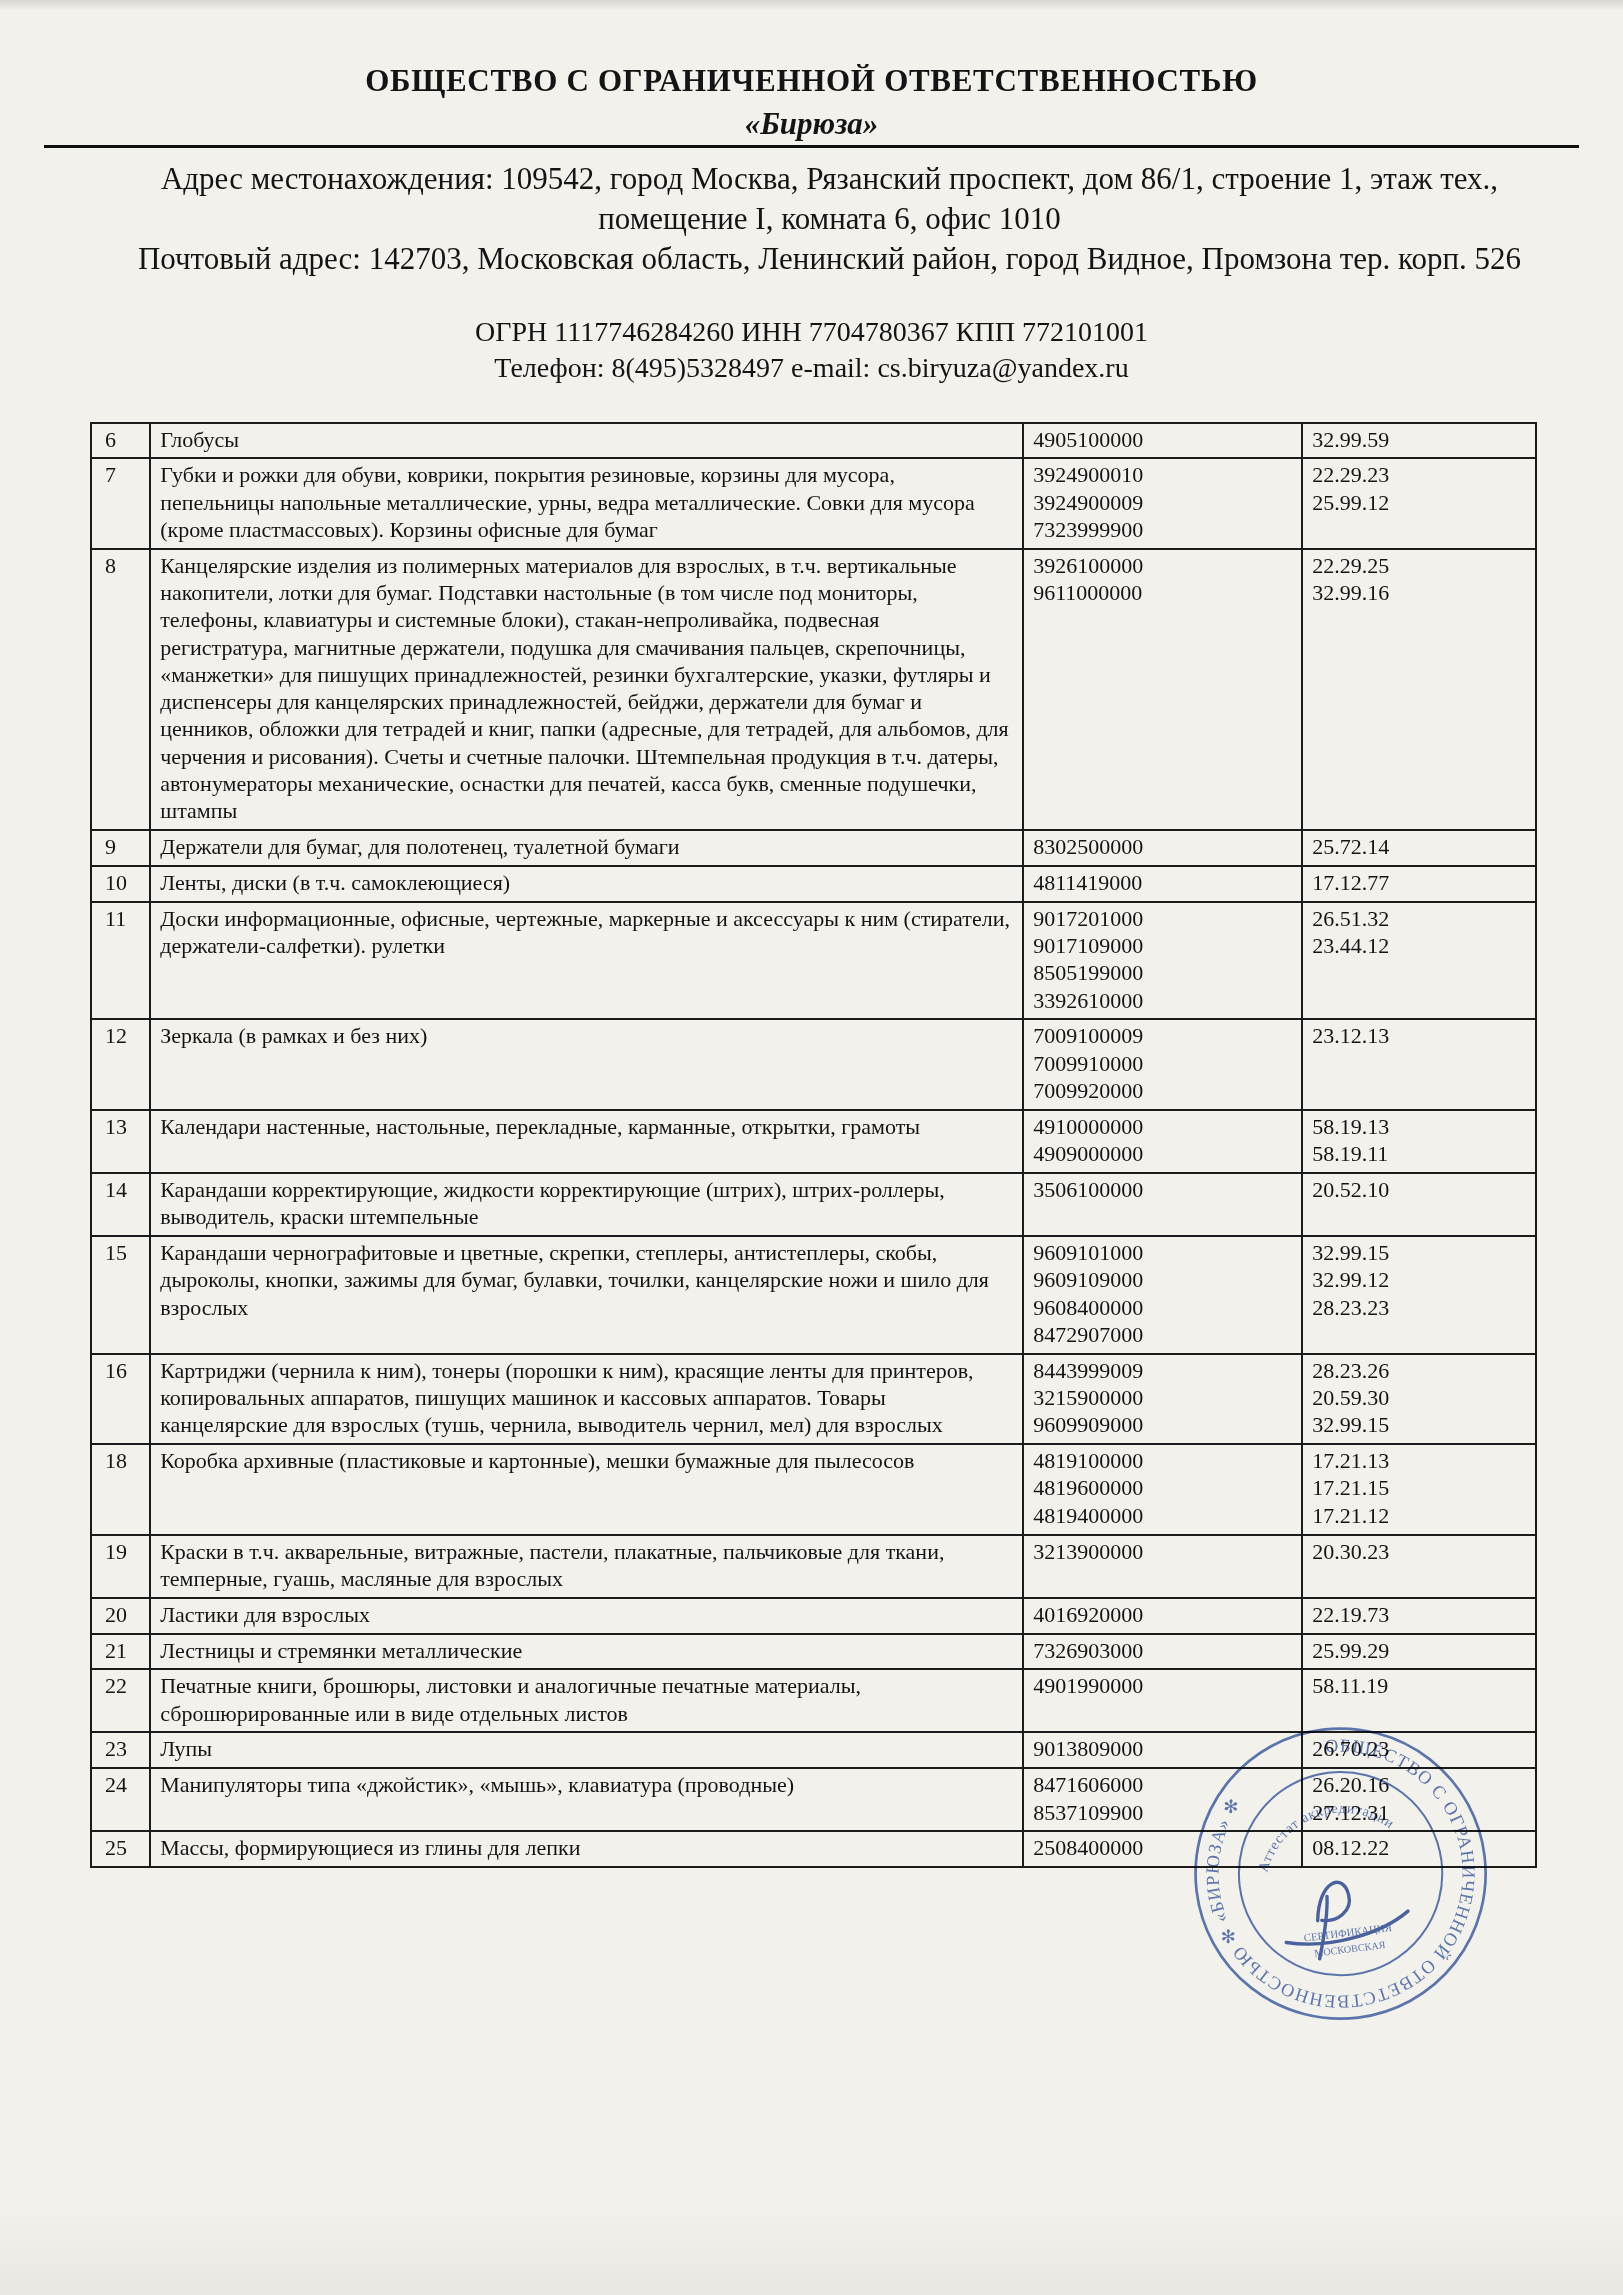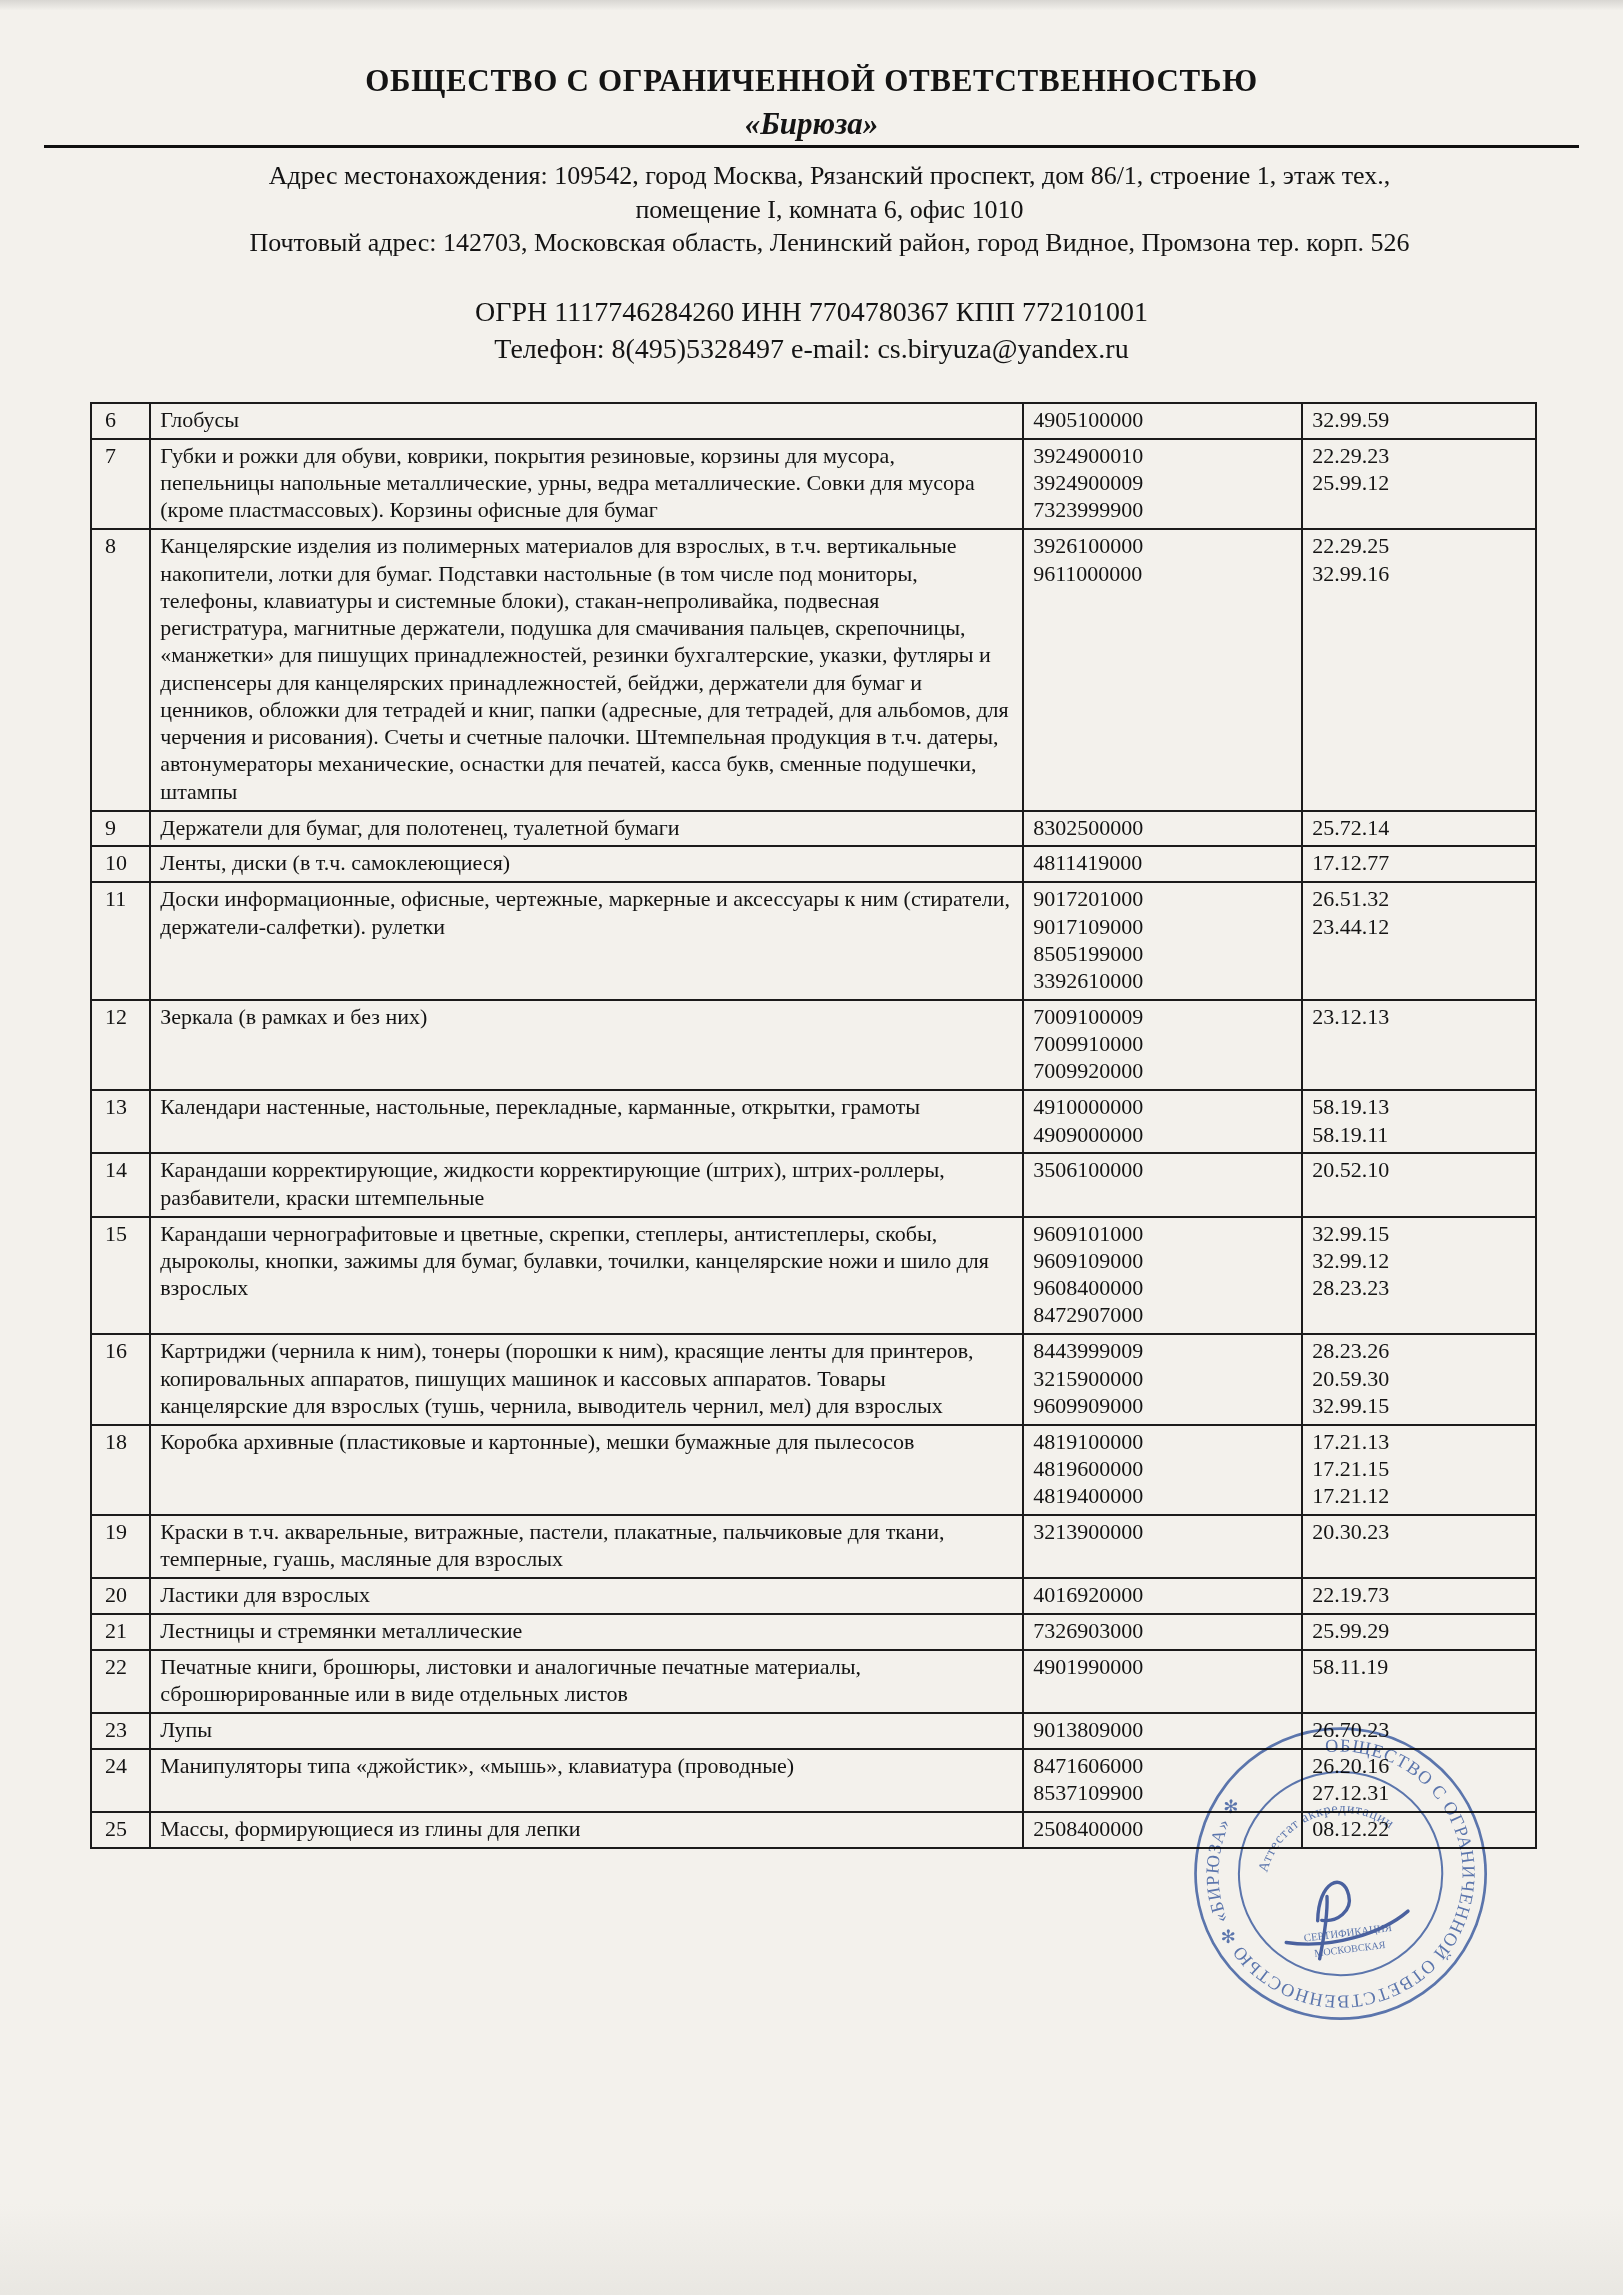--- a/index.html
+++ b/index.html
@@ -25,21 +25,21 @@
     margin-top: 6.5px;
     font-family: Liberation Serif, serif;
   }
   .header-rule {
     border-top: 3.3px solid #101010;
     margin: 3.9px 44px 0 44px;
     height: 0;
   }
   .addr-block {
     margin-top: 10.5px;
-    font-size: 26px;
+    font-size: 31px;
     line-height: 1.3;
     white-space: pre-line;
     margin-left: 36px;
   }
   .reg-block {
     margin-top: 34px;
     font-size: 28px;
     line-height: 1.3;
     white-space: pre-line;
   }
@@ -150,21 +150,21 @@
         <tr>
           <td class="c-num">13</td>
           <td class="c-desc">Календари настенные, настольные, перекладные, карманные, открытки, грамоты</td>
           <td class="c-codes">4910000000
 4909000000</td>
           <td class="c-okpd">58.19.13
 58.19.11</td>
         </tr>
         <tr>
           <td class="c-num">14</td>
-          <td class="c-desc">Карандаши корректирующие, жидкости корректирующие (штрих), штрих-роллеры, разбавители, краски штемпельные</td>
+          <td class="c-desc">Карандаши корректирующие, жидкости корректирующие (штрих), штрих-роллеры, выводитель, краски штемпельные</td>
           <td class="c-codes">3506100000</td>
           <td class="c-okpd">20.52.10</td>
         </tr>
         <tr>
           <td class="c-num">15</td>
           <td class="c-desc">Карандаши чернографитовые и цветные, скрепки, степлеры, антистеплеры, скобы, дыроколы, кнопки, зажимы для бумаг, булавки, точилки, канцелярские ножи и шило для взрослых</td>
           <td class="c-codes">9609101000
 9609109000
 9608400000
 8472907000</td>

